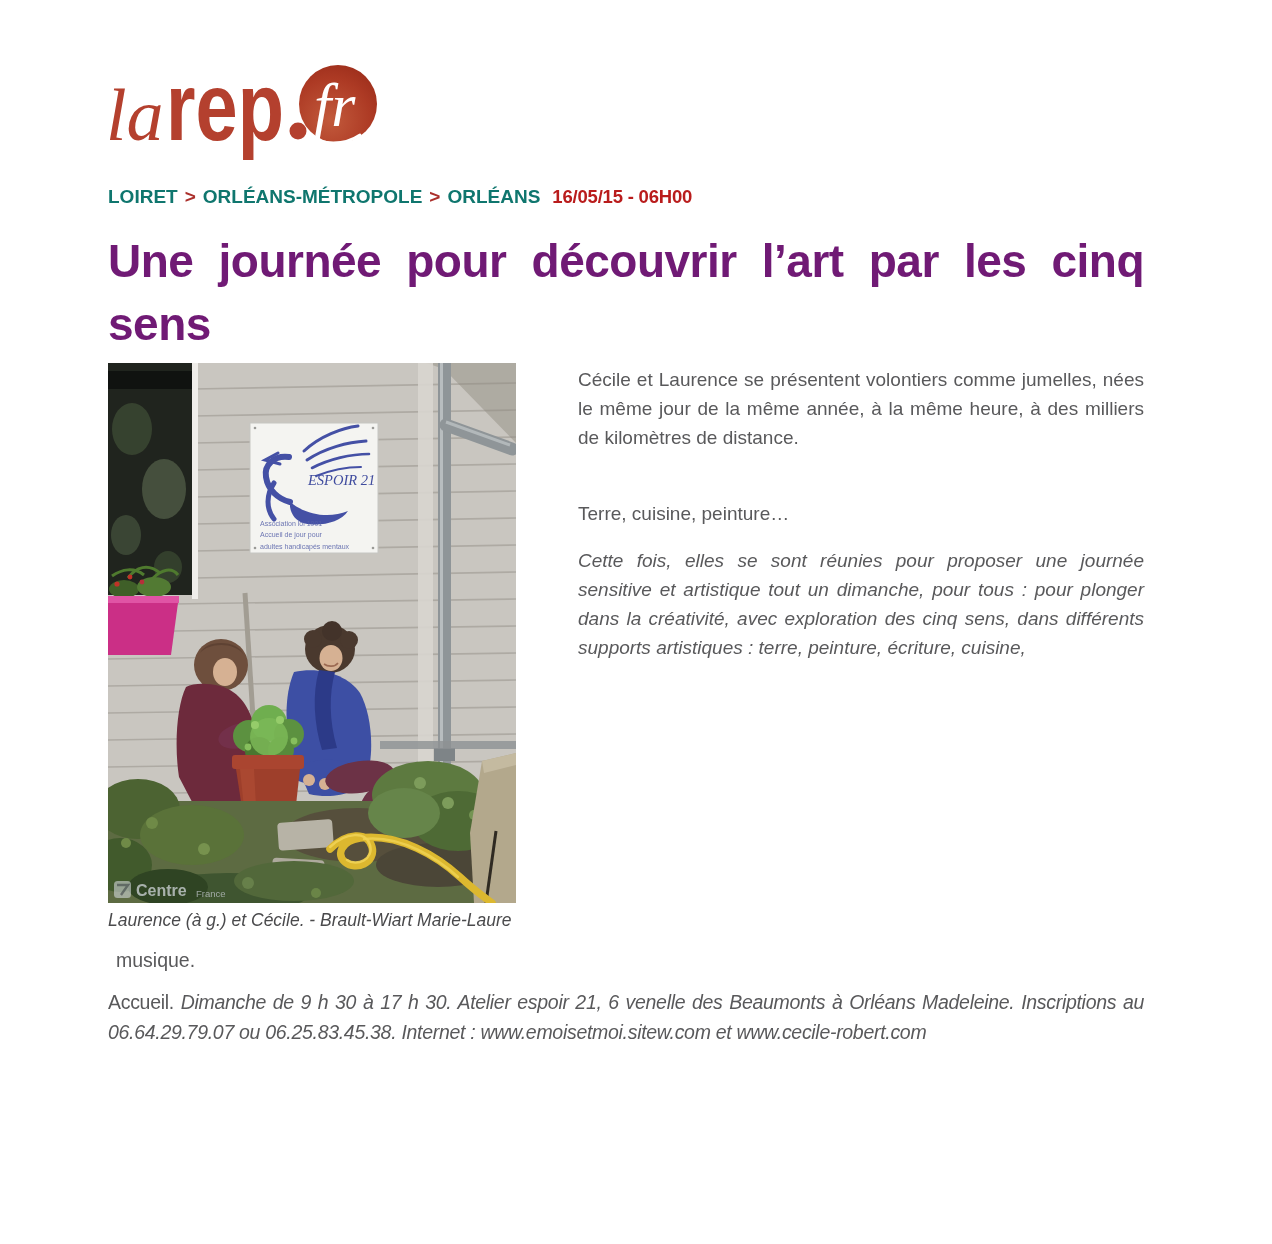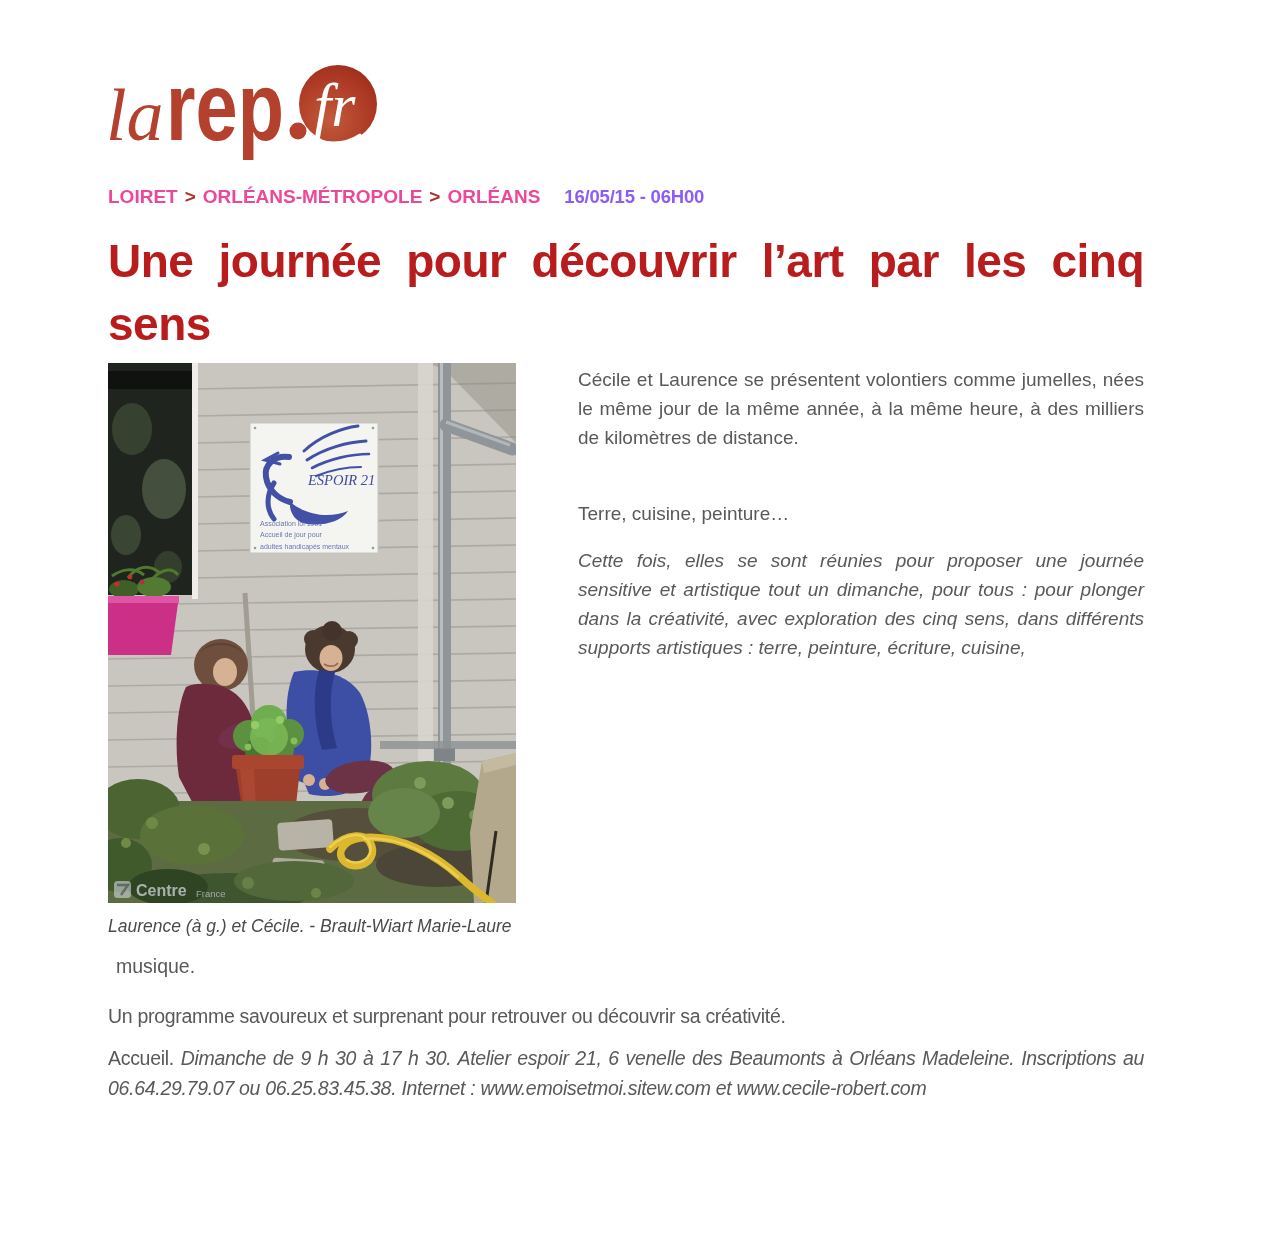--- a/index.html
+++ b/index.html
@@ -11,37 +11,37 @@
   .page{padding:60px 128px 0 108px;}
 
   
   .logo{display:block;width:300px;height:100px;margin-left:-4px;cursor:pointer;}
 
   
   .breadcrumb{
     margin-top:26px;height:20px;display:flex;align-items:baseline;
     font-weight:bold;font-size:19px;color:#ab2f2b;white-space:nowrap;
   }
-  .breadcrumb .crumb{color:#ec4899;text-decoration:none;cursor:pointer;}
+  .breadcrumb .crumb{color:#0f766e;text-decoration:none;cursor:pointer;}
   .breadcrumb .sep{margin:0 7px;}
-  .bc-date{margin-left:24px;color:#8b5cf6;font-size:18.5px;letter-spacing:-0.2px;}
+  .bc-date{margin-left:12px;color:#b91c1c;font-size:18.5px;letter-spacing:-0.2px;}
 
   
   h1{
     margin:24px 0 7px;font-size:46px;line-height:63px;font-weight:bold;
-    color:#b91c1c;letter-spacing:-0.5px;
+    color:#701a75;letter-spacing:-0.5px;
     text-align:justify;text-align-last:left;
   }
 
   
   .article-row{display:flex;align-items:flex-start;}
   figure.photo-figure{margin:0;flex:0 0 408px;width:408px;margin-right:62px;}
   figure.photo-figure svg{display:block;}
   figcaption{
-    margin-top:12px;font-style:italic;font-size:17.5px;line-height:22px;
+    margin-top:6px;font-style:italic;font-size:17.5px;line-height:22px;
     color:#4a4a4c;white-space:nowrap;
   }
   .text-col{flex:1;margin-top:2px;min-width:0;}
   .text-col p{
     margin:0 0 18px;font-size:19px;line-height:29px;color:#59595b;
     text-align:justify;
   }
   .text-col p:last-child{margin-bottom:0;font-style:italic;}
 
   .cont-line{margin:14px 8px 0;font-size:19.5px;line-height:30px;color:#59595b;}
@@ -273,20 +273,19 @@
         <br>
         <span>Terre, cuisine, peinture…</span>
       </p>
       <p>Cette fois, elles se sont réunies pour proposer une journée sensitive et artistique tout un dimanche, pour tous : pour plonger dans la créativité, avec exploration des cinq sens, dans différents supports artistiques : terre, peinture, écriture, cuisine,</p>
     </div>
   </div>
 
   <p class="cont-line">musique.</p>
 
 
-  <p class="wide single programme">Un programme savoureux et surprenant pour retrouver ou découvrir sa créativité.</p>
 
   <p class="wide practical">
     <span class="label">Accueil.</span>
     <span class="rest">Dimanche de 9 h 30 à 17 h 30. Atelier espoir 21, 6 venelle des Beaumonts à Orléans Madeleine. Inscriptions au 06.64.29.79.07 ou 06.25.83.45.38. Internet : www.emoisetmoi.sitew.com et www.cecile-robert.com</span>
   </p>
 
 </div>
 
 </body></html>

